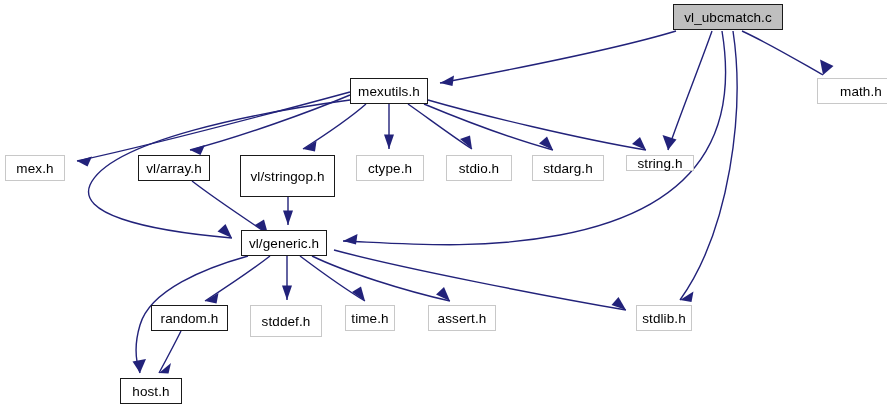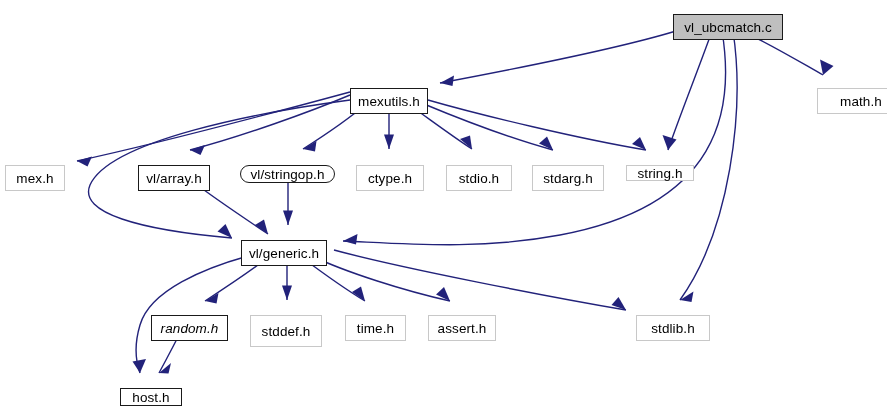--- a/index.html
+++ b/index.html
@@ -24,21 +24,20 @@
     position: absolute;
     box-sizing: border-box;
     display: flex;
     align-items: center;
     justify-content: center;
     font-size: 13.5px;
     color: #000000;
     background: #ffffff;
     white-space: nowrap;
     letter-spacing: 0.1px;
-    margin-top: 10px;
   }
   .node-system {
     border: 1px solid #c8c8c8;
   }
   .node-local {
     border: 1.5px solid #1a1a1a;
   }
   .node-root {
     border: 1.5px solid #1a1a1a;
     background: #bfbfbf;
@@ -146,26 +145,26 @@
         <path class="edge-path" d="M 181,331 C 174,345 166,360 159,373" stroke="#22227a"></path>
         <path class="edge-head" d="M 159,373 l 12,-10 l -2.5,10.5 z" fill="#22227a"></path>
       </g>
     </svg>
   <div id="nodes-layer">
       <div class="node node-root" style="left: 673px; top: 4px; width: 110px; height: 26px; background: rgb(191, 191, 191); border-color: rgb(26, 26, 26);">vl_ubcmatch.c</div>
       <div class="node node-system" style="left: 817px; top: 78px; width: 88px; height: 26px; border-color: rgb(200, 200, 200);">math.h</div>
       <div class="node node-local" style="left: 350px; top: 78px; width: 78px; height: 26px; border-color: rgb(26, 26, 26);">mexutils.h</div>
       <div class="node node-system" style="left: 5px; top: 155px; width: 60px; height: 26px; border-color: rgb(200, 200, 200);">mex.h</div>
       <div class="node node-local" style="left: 138px; top: 155px; width: 72px; height: 26px; border-color: rgb(26, 26, 26);">vl/array.h</div>
-      <div class="node node-local" style="left: 240px; top: 155px; width: 95px; height: 18px; border-color: rgb(26, 26, 26); border-radius: 11px;">vl/stringop.h</div>
+      <div class="node node-local" style="left: 240px; top: 155px; width: 95px; height: 42px; border-color: rgb(26, 26, 26);">vl/stringop.h</div>
       <div class="node node-system" style="left: 356px; top: 155px; width: 68px; height: 26px; border-color: rgb(200, 200, 200);">ctype.h</div>
       <div class="node node-system" style="left: 446px; top: 155px; width: 66px; height: 26px; border-color: rgb(200, 200, 200);">stdio.h</div>
       <div class="node node-system" style="left: 532px; top: 155px; width: 72px; height: 26px; border-color: rgb(200, 200, 200);">stdarg.h</div>
       <div class="node node-system" style="left: 626px; top: 155px; width: 68px; height: 16px; border-color: rgb(200, 200, 200);">string.h</div>
       <div class="node node-local" style="left: 241px; top: 230px; width: 86px; height: 26px; border-color: rgb(26, 26, 26);">vl/generic.h</div>
-      <div class="node node-local" style="left: 151px; top: 305px; width: 77px; height: 26px; border-color: rgb(26, 26, 26); font-style: italic;">random.h</div>
+      <div class="node node-local" style="left: 151px; top: 305px; width: 77px; height: 26px; border-color: rgb(26, 26, 26);">random.h</div>
       <div class="node node-system" style="left: 250px; top: 305px; width: 72px; height: 32px; border-color: rgb(200, 200, 200);">stddef.h</div>
-      <div class="node node-system" style="left: 345px; top: 305px; width: 61px; height: 26px; border-color: rgb(200, 200, 200); text-align: right;">time.h</div>
+      <div class="node node-system" style="left: 345px; top: 305px; width: 50px; height: 26px; border-color: rgb(200, 200, 200); text-align: right;">time.h</div>
       <div class="node node-system" style="left: 428px; top: 305px; width: 68px; height: 26px; border-color: rgb(200, 200, 200);">assert.h</div>
-      <div class="node node-system" style="left: 636px; top: 305px; width: 74px; height: 26px; border-color: rgb(200, 200, 200);">stdlib.h</div>
-      <div class="node node-local" style="left: 120px; top: 378px; width: 62px; height: 18px; border-color: rgb(26, 26, 26);">host.h</div>
+      <div class="node node-system" style="left: 636px; top: 305px; width: 56px; height: 26px; border-color: rgb(200, 200, 200);">stdlib.h</div>
+      <div class="node node-local" style="left: 120px; top: 378px; width: 62px; height: 26px; border-color: rgb(26, 26, 26);">host.h</div>
     </div>
 </div>
 
 </body></html>

